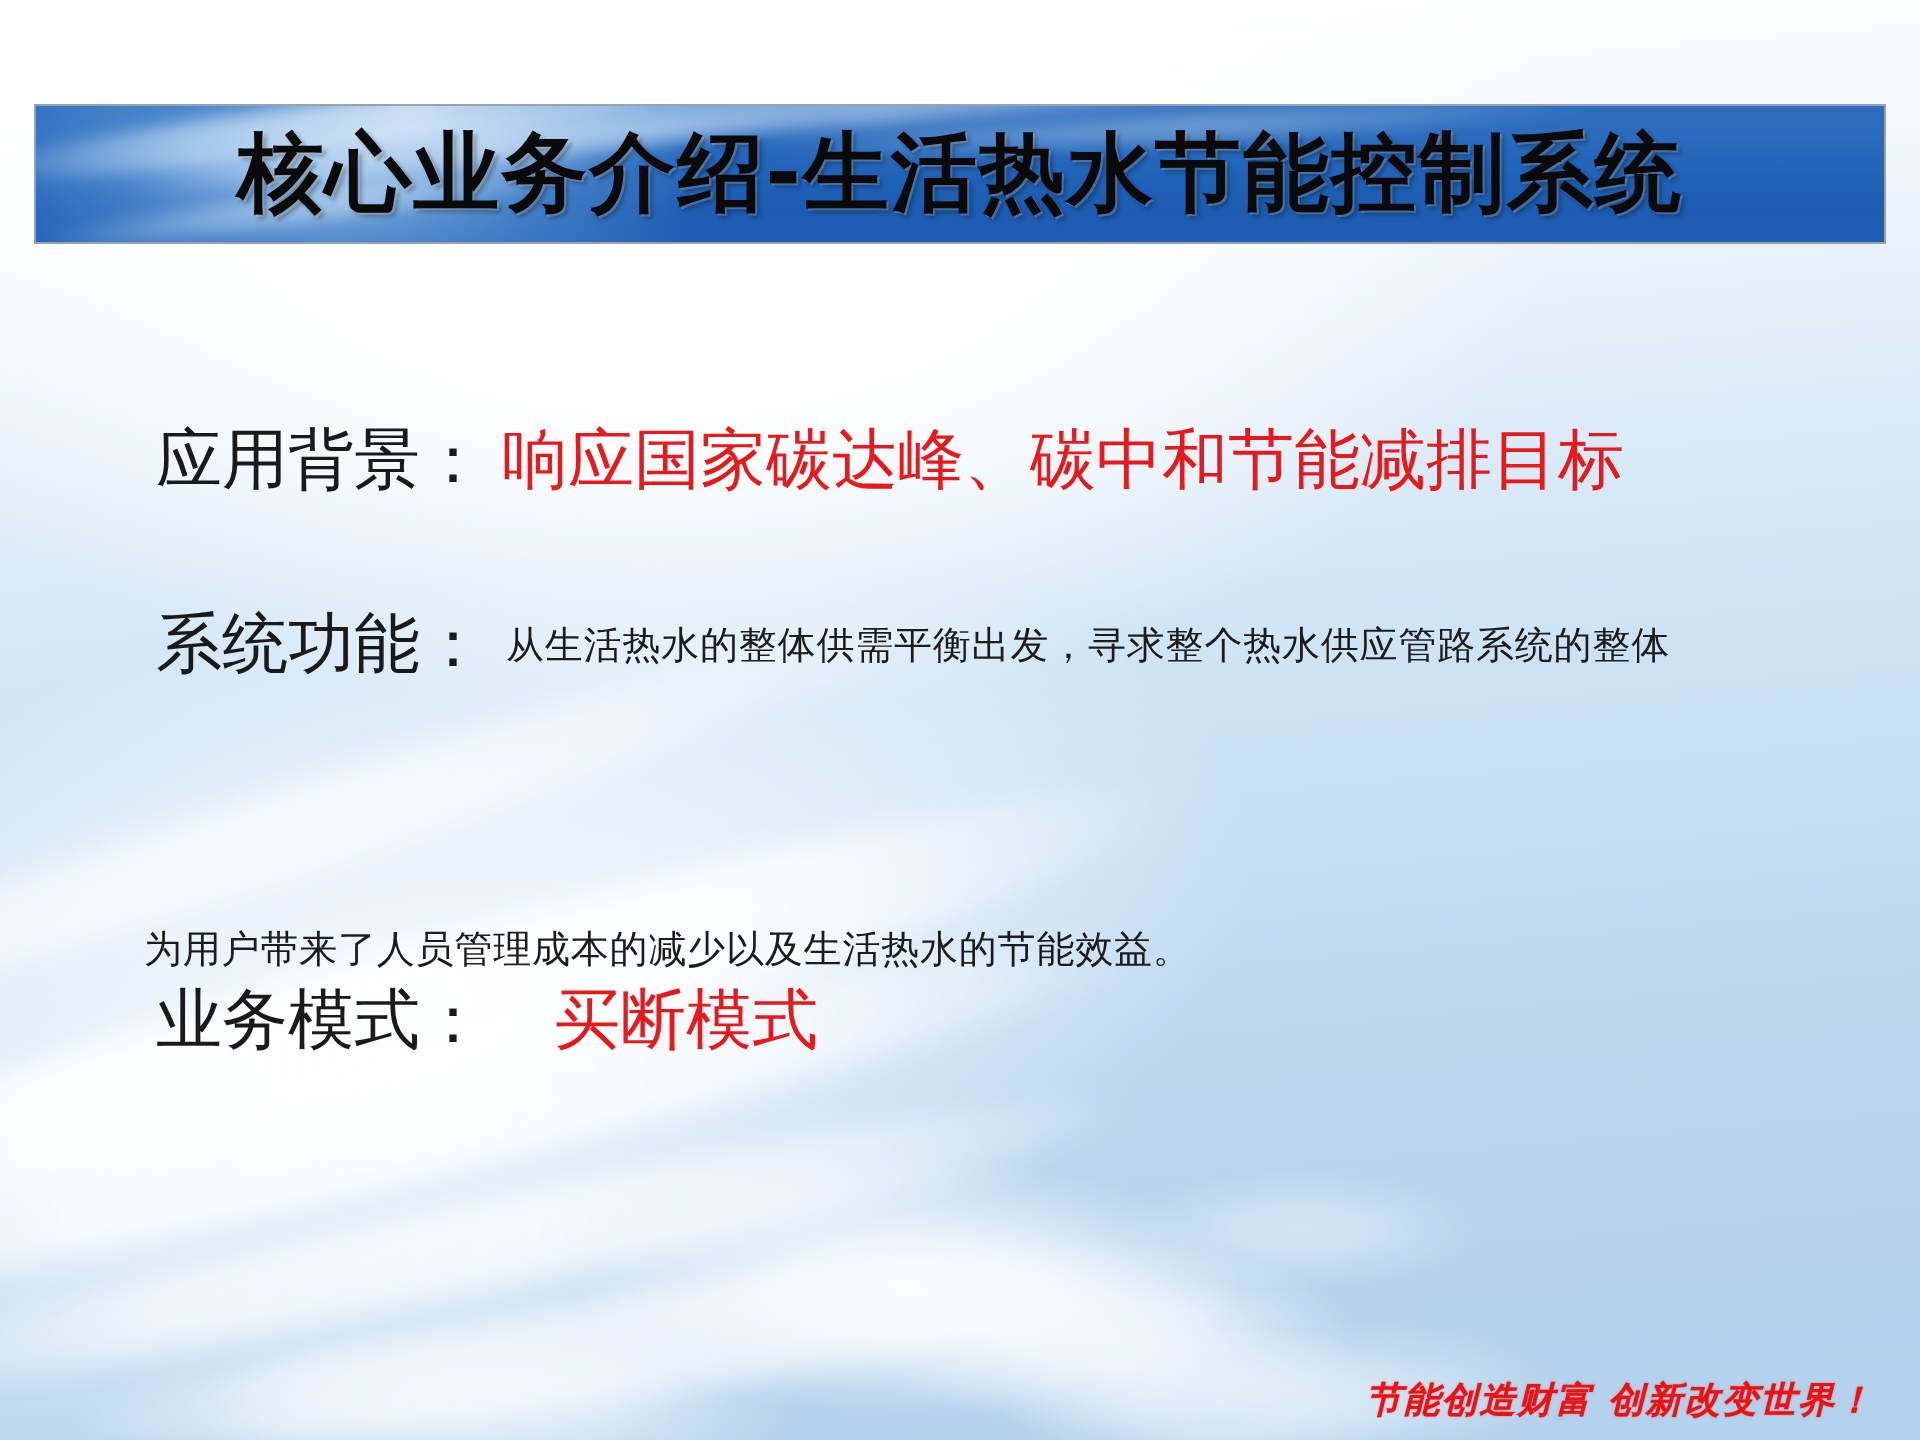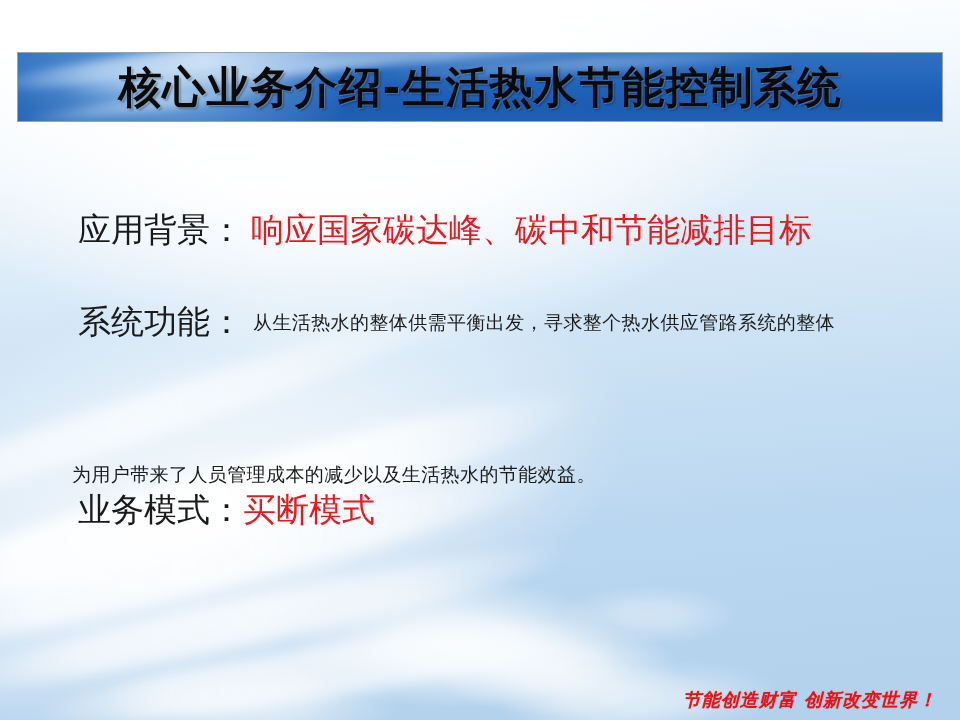--- a/index.html
+++ b/index.html
@@ -176,21 +176,21 @@
 
   
   #row-background  { left: 78px;  top: 208px; }
   #row-function    { left: 78px;  top: 300px; }
   #row-func-line2  { left: 72px;  top: 367px; }
   #row-func-line3  { left: 72px;  top: 421px; margin-top: 41px; }
   #row-mode        { left: 78px;  top: 488px; }
 
   #row-background .value-red { margin-left: 8px; }
   #row-function .paragraph   { margin-left: 10px; position: relative; top: -4px; }
-  #row-mode .value-red       { }
+  #row-mode .value-red       { margin-left: 34px; }
 
   
   #footer-slogan {
     position: absolute;
     right: 23px;
     top: 688px;
     color: #ee1111;
     font-family: "DejaVu Serif", "Liberation Serif", serif;
     font-size: 18px;
     font-weight: bold;

